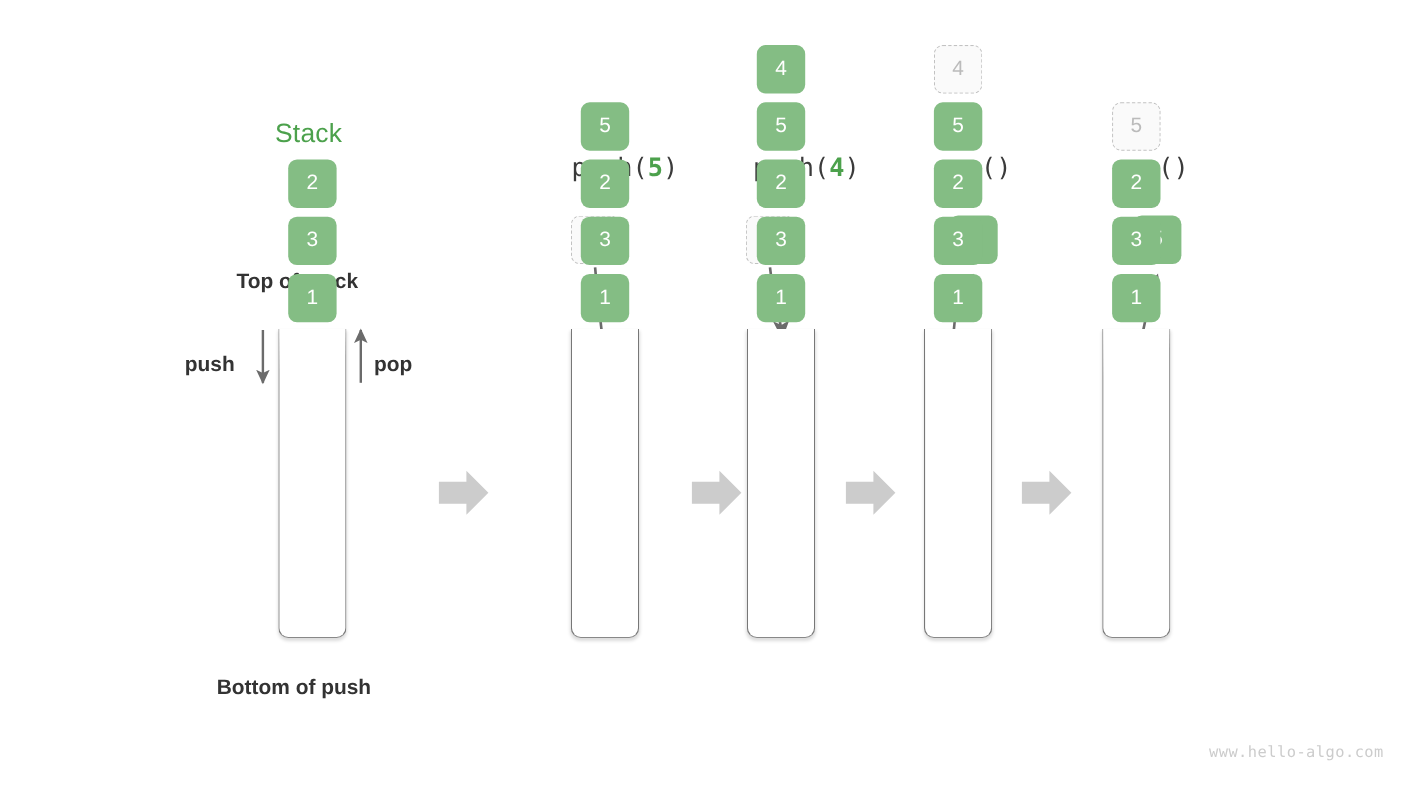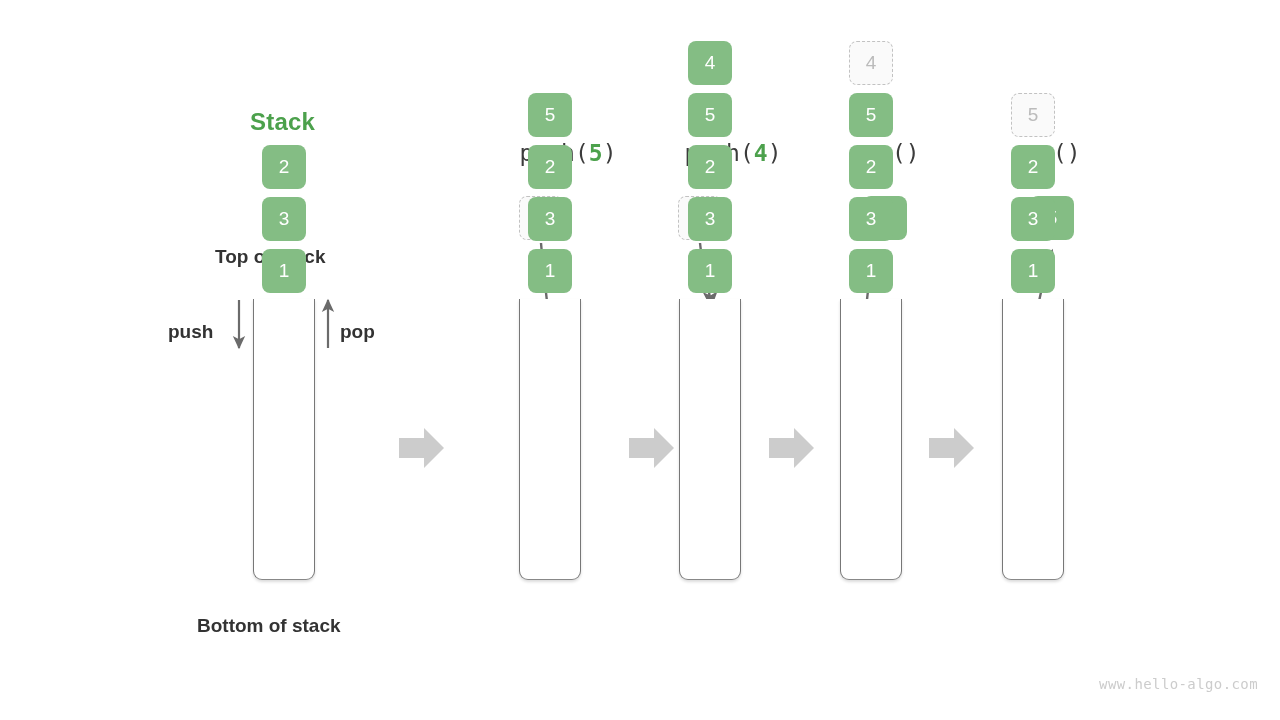--- a/index.html
+++ b/index.html
@@ -6,21 +6,21 @@
   body{
     width:1280px;height:720px;background:#ffffff;
     font-family:"Liberation Sans",sans-serif;
     position:relative;overflow:hidden;
   }
   .canvas{position:absolute;inset:0;}
 
   
   .title-stack{
     position:absolute;left:250px;top:108px;
-    font-size:24px;font-weight:bold;color:#4ca14c;
+    font-size:24px;font-weight:normal;color:#4ca14c;
     letter-spacing:.2px;
   }
   .label-top{
     position:absolute;left:215px;top:246px;
     font-size:19px;font-weight:bold;color:#333333;
   }
   .label-bottom{
     position:absolute;left:197px;top:615px;
     font-size:19px;font-weight:bold;color:#333333;
   }
@@ -106,21 +106,21 @@
   
   .overlay{position:absolute;left:0;top:0;width:1280px;height:720px;pointer-events:none;}
 </style>
 </head>
 <body>
 
 <div class="canvas">
 
   <div class="title-stack">Stack</div>
   <div class="label-top">Top of stack</div>
-  <div class="label-bottom">Bottom of stack</div>
+  <div class="label-bottom">Bottom of push</div>
   <div class="label-push">push</div>
   <div class="label-pop">pop</div>
   <div class="watermark">www.hello-algo.com</div>
 
   <svg class="overlay" viewBox="0 0 1280 720">
     <defs>
       <marker id="ah" markerWidth="7" markerHeight="7" refX="5.4" refY="3.2" orient="auto" markerUnits="strokeWidth">
         <path d="M0,0.4 L6,3.2 L0,6 L1.4,3.2 Z" fill="#6b6b6b"></path>
       </marker>
       <marker id="ah2" markerWidth="8" markerHeight="8" refX="6" refY="3.6" orient="auto" markerUnits="strokeWidth">

